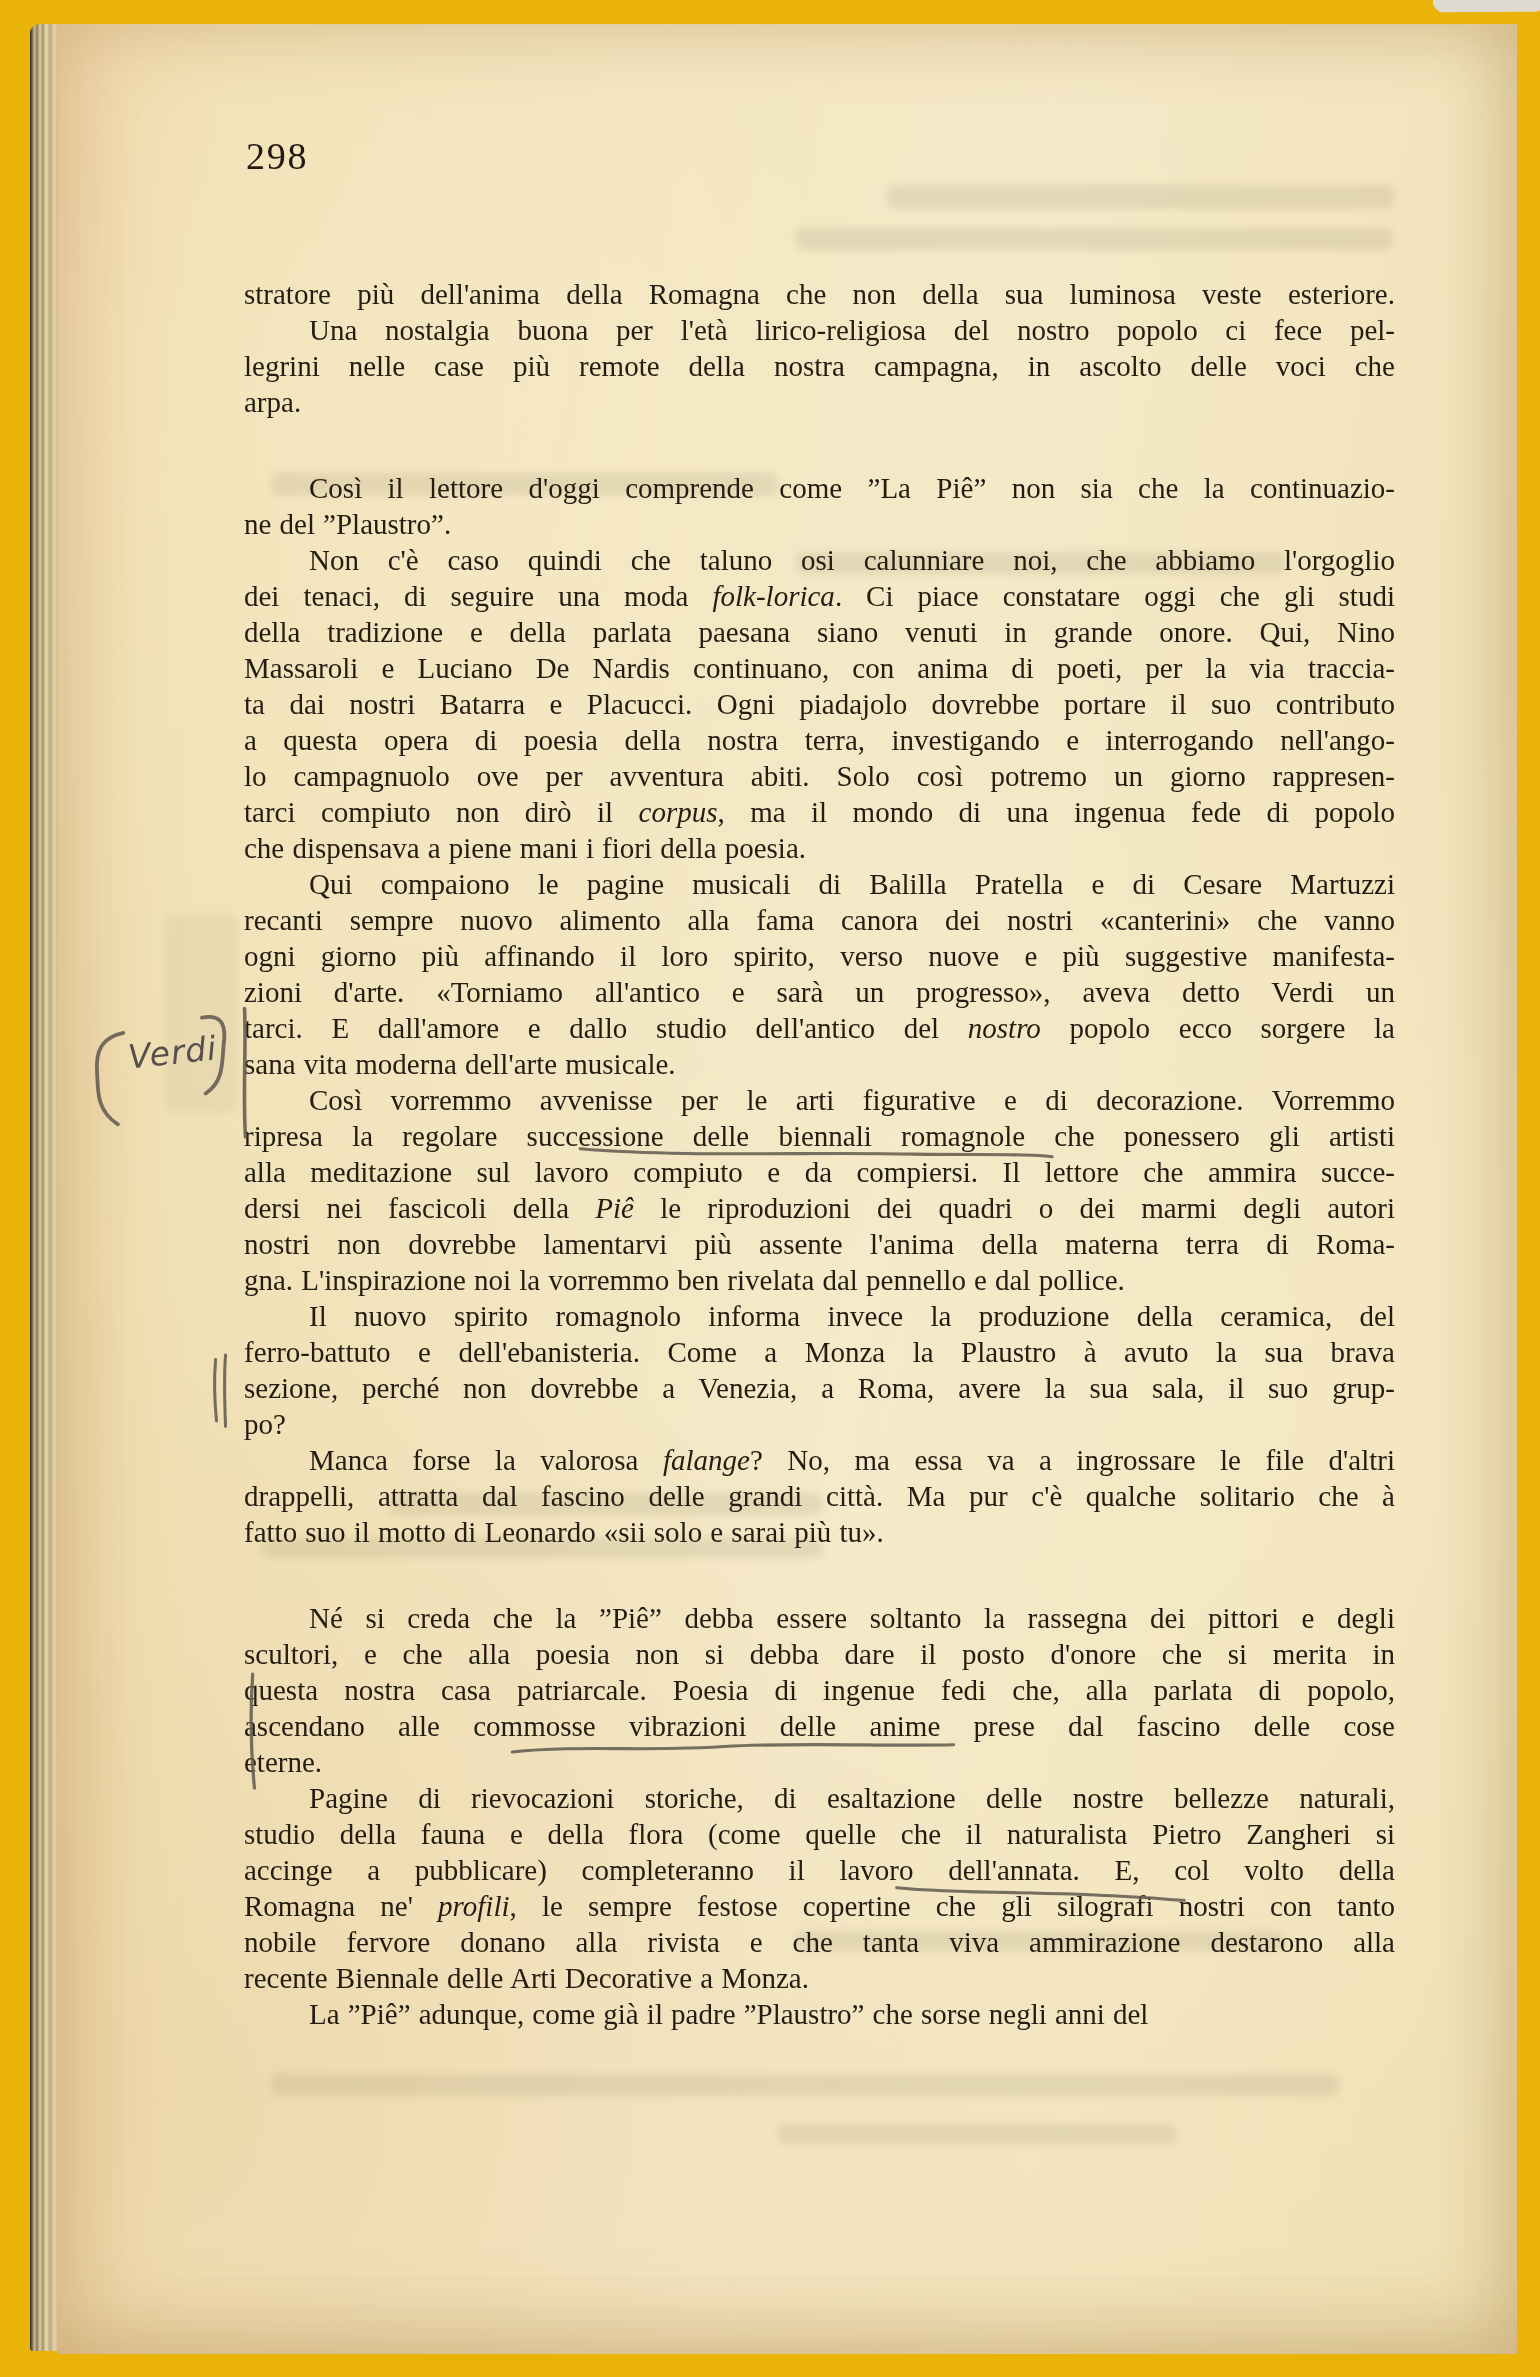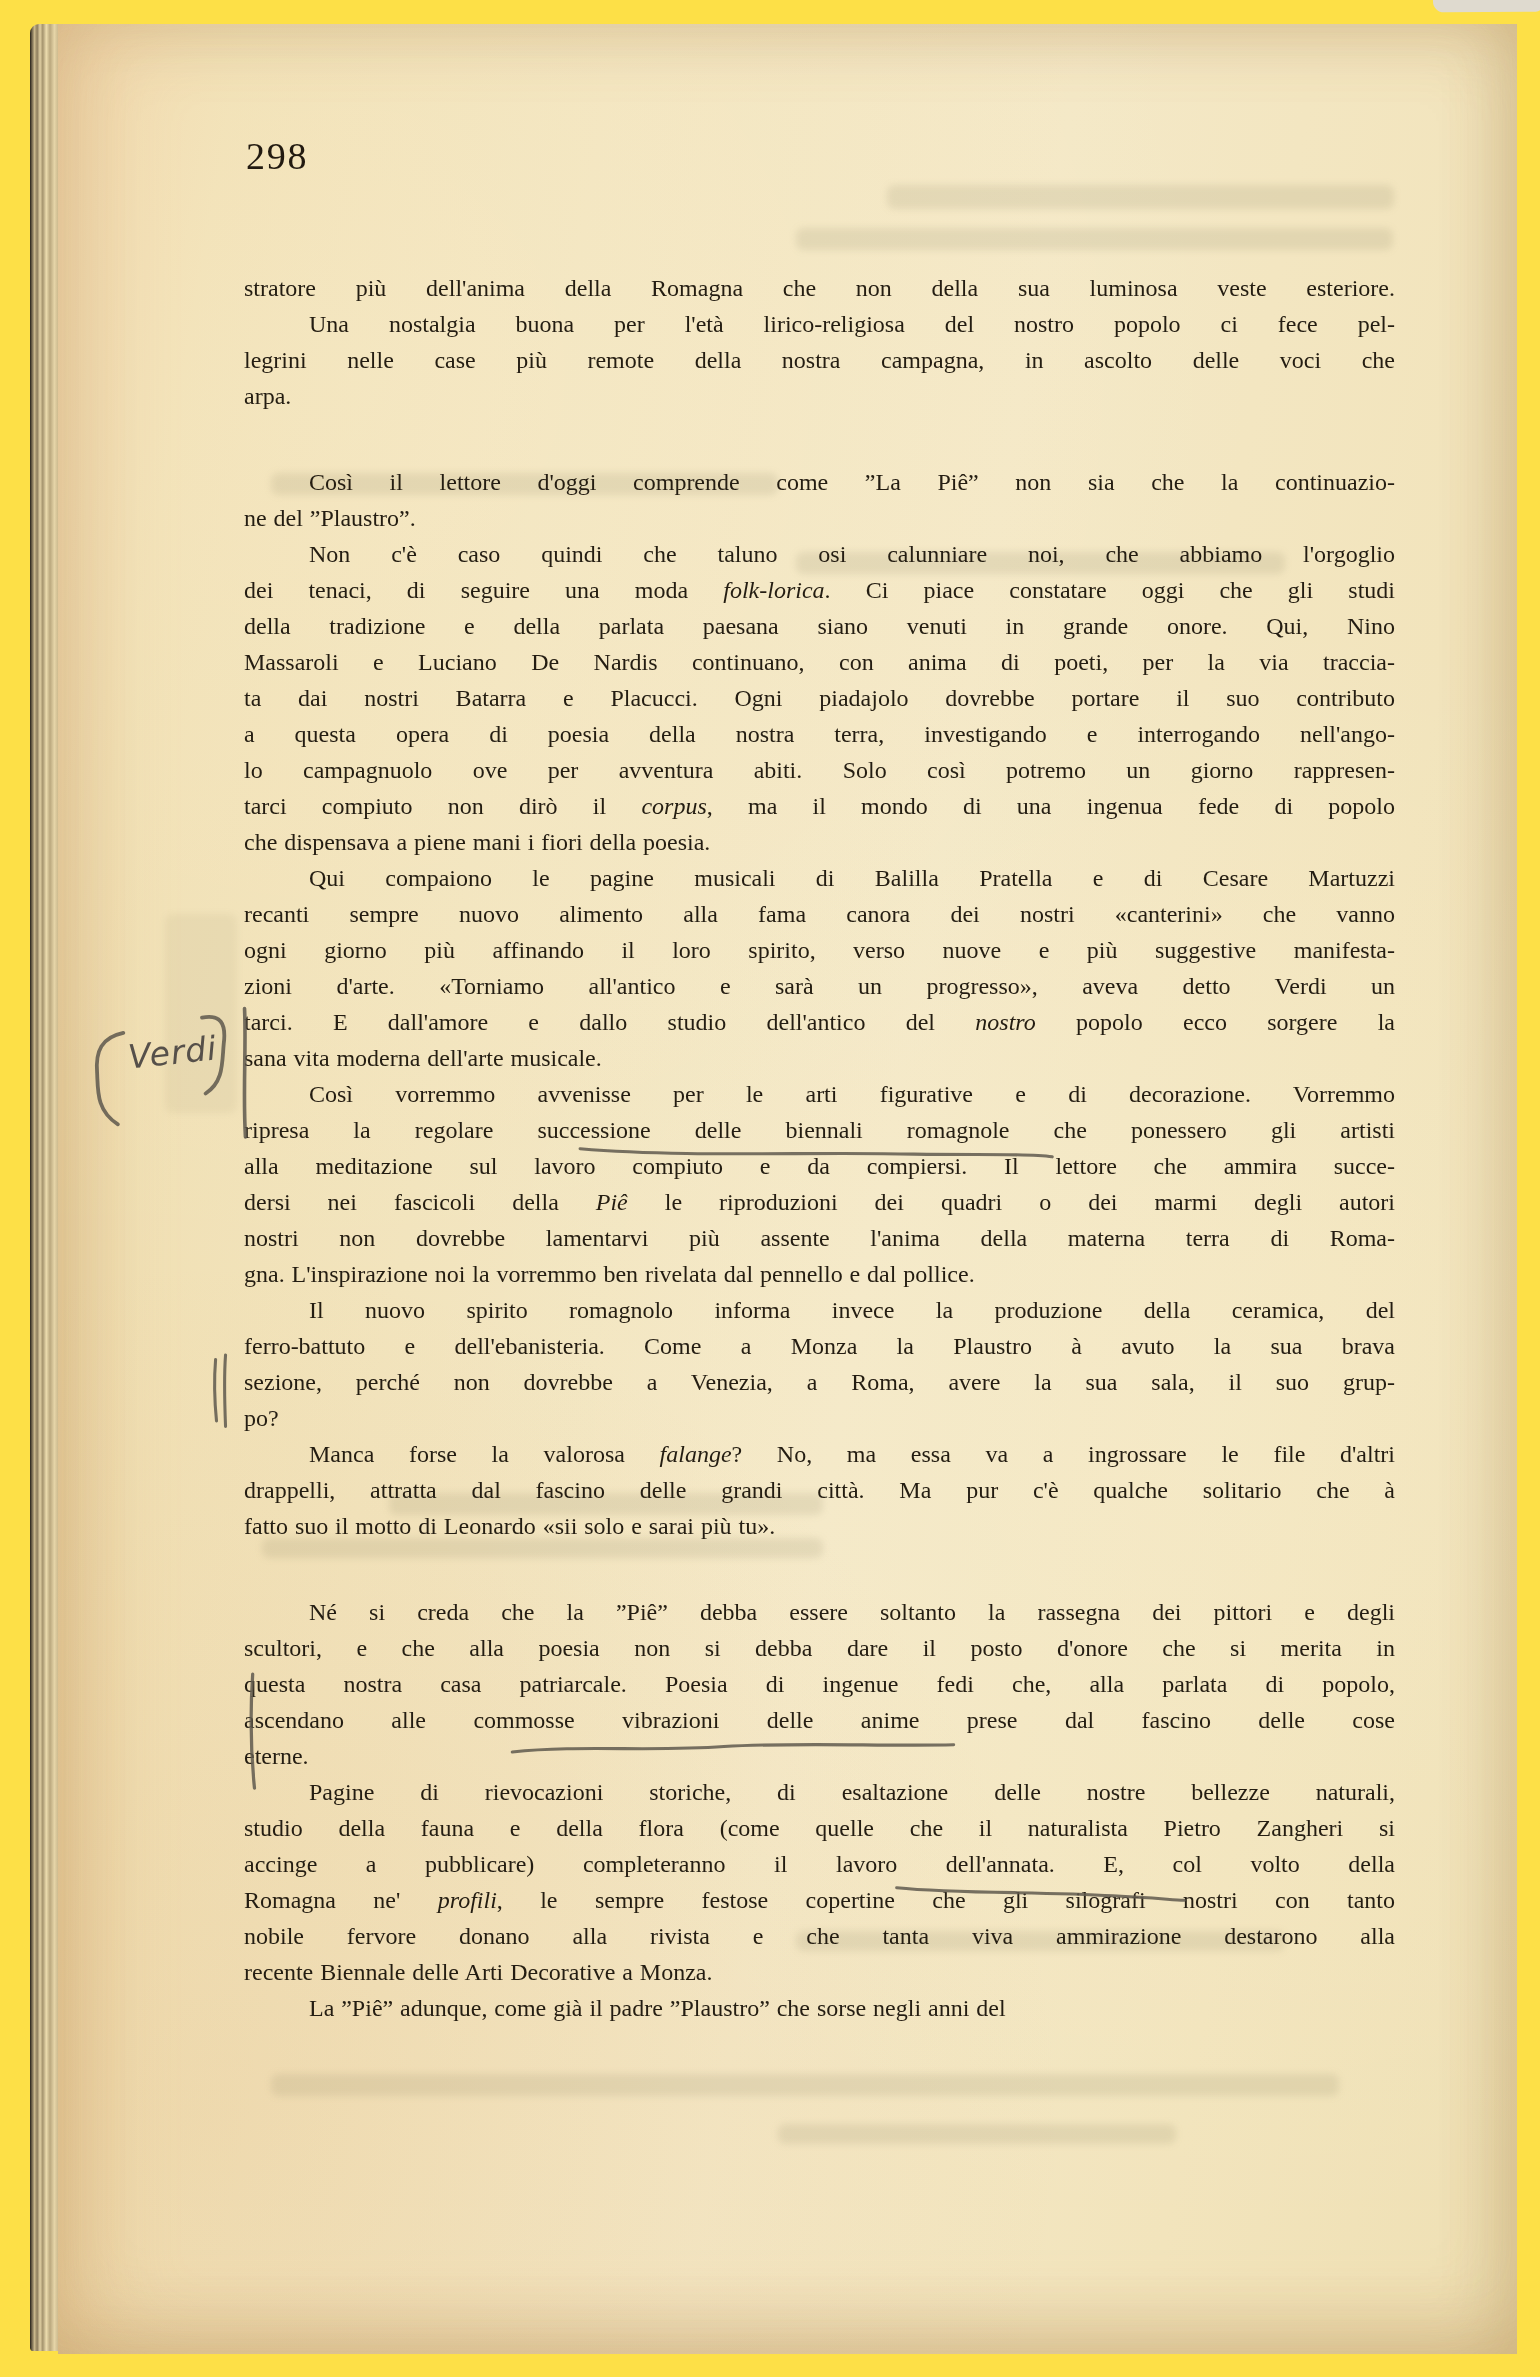--- a/index.html
+++ b/index.html
@@ -1,35 +1,35 @@
 <!DOCTYPE html>
 <html style="font-size:14.5px"><head>
 <meta charset="utf-8">
 <style>
   html,body{margin:0;padding:0;background:#000;}
-  .scene{position:relative;width:1541px;height:2377px;background:#fde047;overflow:hidden;
+  .scene{position:relative;width:1541px;height:2377px;background:#eab308;overflow:hidden;
          font-family:"Liberation Serif","DejaVu Serif",serif;}
   .corner-patch{position:absolute;left:1433px;top:-3.6px;width:110px;height:16.3px;
          background:#dfdacf;border-radius:0 0 7.2px 11px;transform:rotate(-.4deg);}
   .page-edges{position:absolute;left:30px;top:24.4px;width:33px;height:2327px;
          border-top-left-radius:9px;border-bottom-left-radius:3.6px;
          background:linear-gradient(90deg,#241f17 0,#6b5f48 1.8px,#c9b78b 4.5px,#8d7d5d 7.2px,
            #e2d1a4 10px,#a5946e 12.7px,#ecdcae 16.3px,#baa87e 20px,#e6d5a8 24.4px,#cdbb8f 28px,#efe0b5 33px);}
   .page{position:absolute;left:58px;top:23.5px;width:1459px;height:2330px;
          background:linear-gradient(100deg,#f0d5a8 0%,#f0dfb2 10%,#f2e4bd 30%,#f4e8c6 55%,#f2e4bc 80%,#efe0b4 100%);
          box-shadow:inset 0 0 81px rgba(140,100,50,.18),inset 45px 0 81px rgba(215,160,95,.20),
                     inset -27px 0 54px rgba(160,120,60,.12),inset 0 -36px 72px rgba(190,140,75,.15);}
   .page::after{content:"";position:absolute;inset:0;pointer-events:none;
          background:radial-gradient(circle at 20% 15%,rgba(255,245,220,.25),transparent 40%),
                     radial-gradient(circle at 80% 60%,rgba(255,250,230,.18),transparent 45%),
                     radial-gradient(circle at 10% 90%,rgba(210,140,70,.12),transparent 35%);}
   .ghost{position:absolute;background:rgba(125,118,88,.14);filter:blur(3.6px);border-radius:8.1px;}
   .page-number{position:absolute;left:246px;top:134px;font-size:38px;letter-spacing:1.8px;color:#221a10;}
-  .text-block{position:absolute;left:244px;top:270px;width:1151px;
-         font-size:24px;line-height:36px;color:#241d12;}
+  .text-block{position:absolute;left:244px;top:276px;width:1151px;
+         font-size:29px;line-height:36px;color:#241d12;}
   .line{height:36px;overflow:hidden;text-align:justify;text-align-last:justify;word-spacing:0.9px;}
   .line.last{text-align-last:left;}
   .line.ind{text-indent:65px;}
   .vgap{height:50px;}
   i{font-style:italic;}
   .margin-note{position:absolute;left:128px;top:1033px;font-family:"DejaVu Sans",sans-serif;
          font-style:italic;font-size:33px;color:#56504a;transform:rotate(-6deg);letter-spacing:0.9px;}
   .pencil-overlay{position:absolute;left:0;top:0;width:1541px;height:2377px;pointer-events:none;}
 </style>
 </head>

